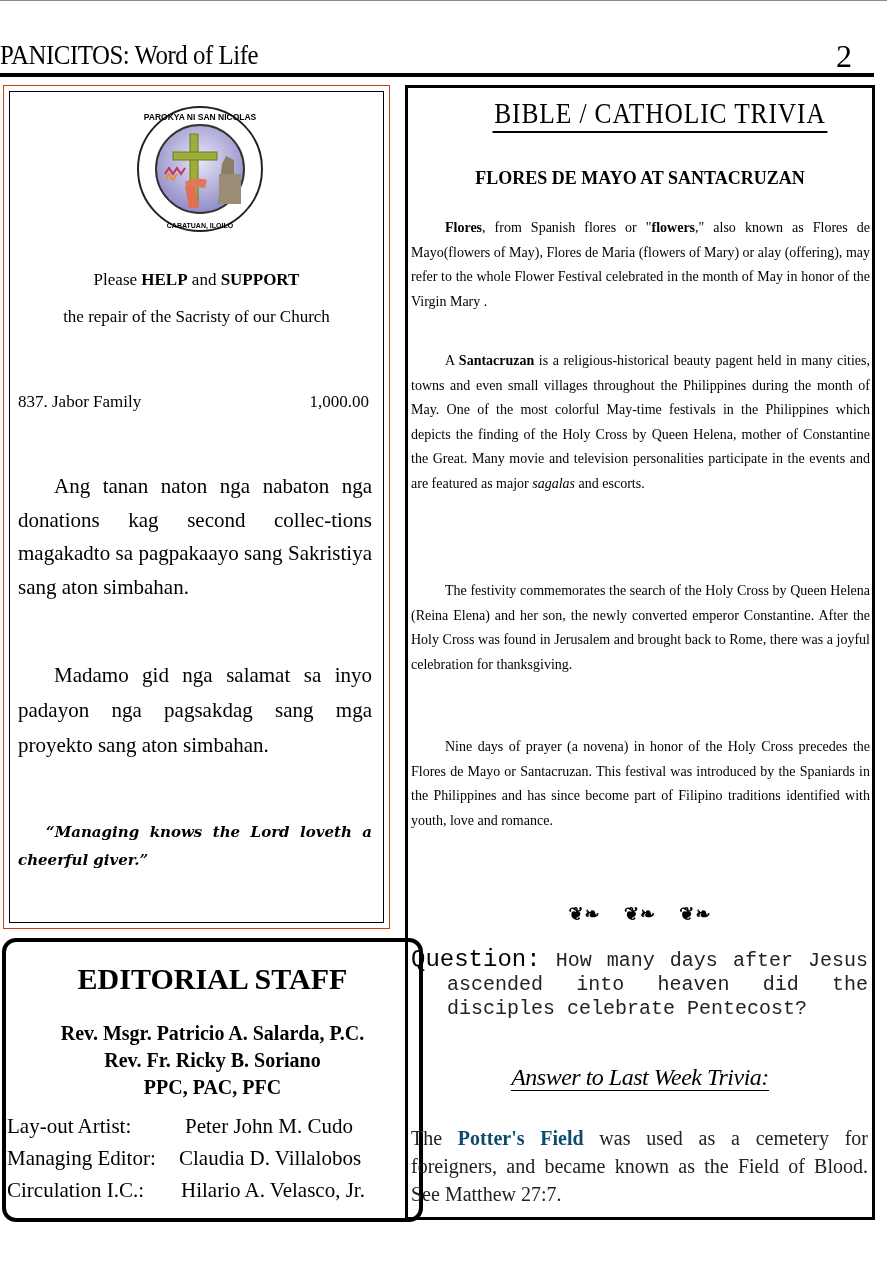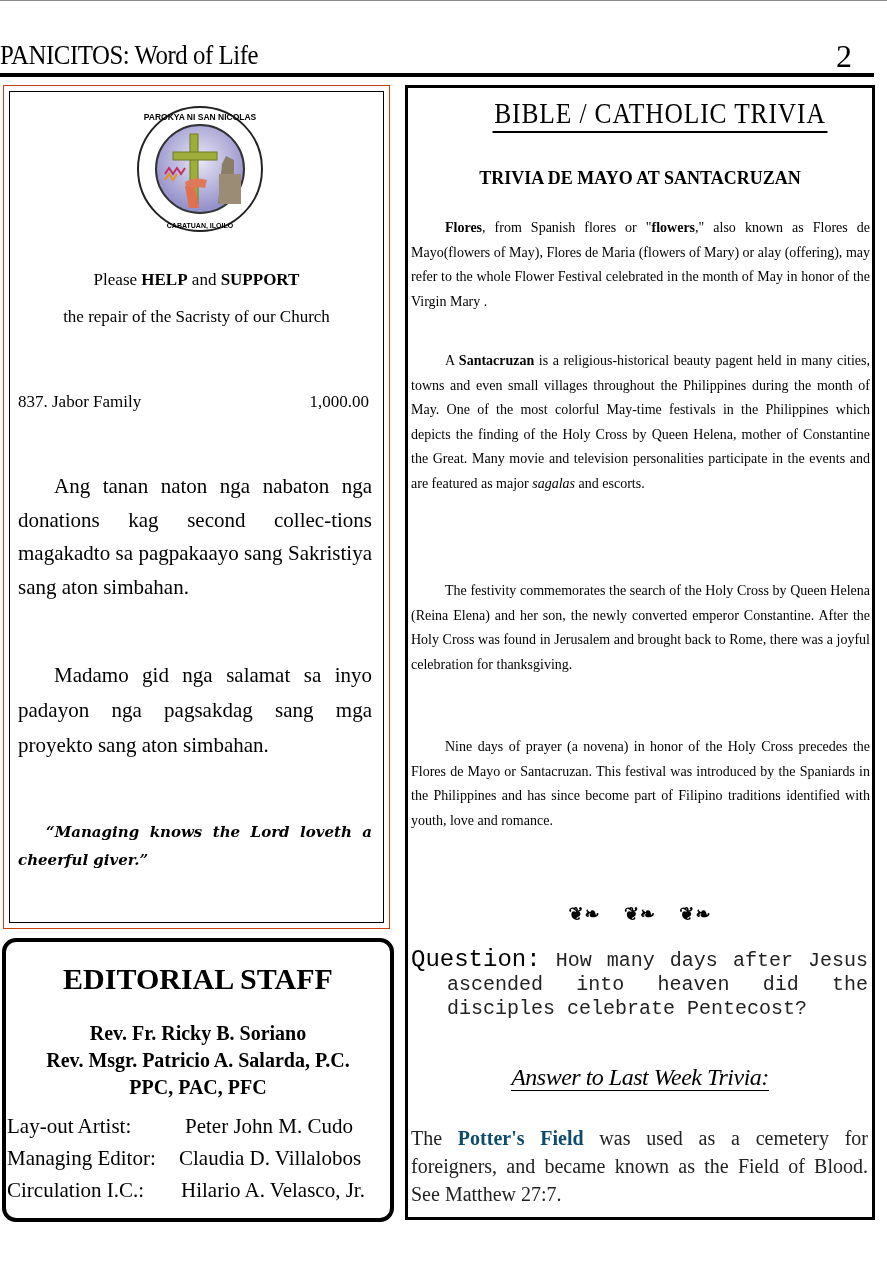--- a/index.html
+++ b/index.html
@@ -19,21 +19,21 @@
   .help { position: absolute; left: 0; right: 0; top: 178px; text-align: center; font-family: "Liberation Serif", serif; font-size: 17px; }
   .repair { position: absolute; left: 0; right: 0; top: 215px; text-align: center; font-family: "Liberation Serif", serif; font-size: 17px; }
   .donor { position: absolute; left: 8px; right: 14px; top: 300px; font-family: "Liberation Serif", serif; font-size: 17px; }
   .donor .amt { position: absolute; right: 0; top: 0; }
   .para { position: absolute; left: 8px; right: 11px; font-family: "Liberation Serif", serif; font-size: 21px; line-height: 33.5px; text-align: justify; text-indent: 36px; }
   .p1 { top: 378px; }
   .p2 { top: 566px; line-height: 35px; }
   .quote { position: absolute; left: 8px; right: 11px; top: 726px; font-family: "DejaVu Serif", serif; font-style: italic; font-weight: bold; font-size: 15px; line-height: 28px; text-align: justify; text-indent: 28px; }
 
   
-  .editorial { position: absolute; left: 2px; top: 938px; width: 384px; height: 276px; border: 4px solid #000; border-radius: 14px; }
+  .editorial { position: absolute; left: 2px; top: 938px; width: 384px; height: 276px; border: 4px solid #000; border-radius: 14px; padding-left: 29px; }
   .editorial .ed-title { position: absolute; left: 0; right: 0; top: 20px; text-align: center; font-family: "Liberation Serif", serif; font-weight: bold; font-size: 30px; }
   .editorial .ed-names { position: absolute; left: 0; right: 0; top: 78px; text-align: center; font-family: "Liberation Serif", serif; font-weight: bold; font-size: 20px; line-height: 27px; }
   .staff { position: absolute; left: 1px; right: 0; font-family: "Liberation Serif", serif; font-size: 21px; }
   .staff .role { position: absolute; left: 0; top: 0; white-space: nowrap; }
   .staff .person { position: absolute; top: 0; white-space: nowrap; }
   .s1 { top: 172px; } .s1 .person { left: 178px; }
   .s2 { top: 204px; } .s2 .person { left: 172px; }
   .s3 { top: 236px; } .s3 .person { left: 174px; }
 
   
@@ -100,41 +100,41 @@
 
     <div class="para p1">Ang tanan naton nga nabaton nga donations kag second collec-tions magakadto sa pagpakaayo sang Sakristiya sang aton simbahan.</div>
     <div class="para p2">Madamo gid nga salamat sa inyo padayon nga pagsakdag sang mga proyekto sang aton simbahan.</div>
     <div class="quote">“Managing knows the Lord loveth a cheerful giver.”</div>
   </div>
 </div>
 
 <div class="editorial">
   <div class="ed-title">EDITORIAL STAFF</div>
   <div class="ed-names">
+    <div>Rev. Msgr. Patricio A. Salarda, P.C.</div>
     <div>Rev. Fr. Ricky B. Soriano</div>
-    <div>Rev. Msgr. Patricio A. Salarda, P.C.</div>
     <div>PPC, PAC, PFC</div>
   </div>
   <div class="staff s1">
     <span class="role">Lay-out Artist:</span>
     <span class="person">Peter John M. Cudo</span>
   </div>
   <div class="staff s2">
     <span class="role">Managing Editor:</span>
     <span class="person">Claudia D. Villalobos</span>
   </div>
   <div class="staff s3">
     <span class="role">Circulation I.C.:</span>
     <span class="person">Hilario A. Velasco, Jr.</span>
   </div>
 </div>
 
 <div class="trivia">
   <div class="t-head"><span>BIBLE / CATHOLIC TRIVIA</span></div>
-  <div class="t-sub">TRIVIA DE MAYO AT SANTACRUZAN</div>
+  <div class="t-sub">FLORES DE MAYO AT SANTACRUZAN</div>
 
   <div class="tp tp1"><b>Flores</b><span>, from Spanish flores or "</span><b>flowers</b><span>," also known as Flores de Mayo(flowers of May), Flores de Maria (flowers of Mary) or alay (offering), may refer to the whole Flower Festival celebrated in the month of May in honor of the Virgin Mary .</span></div>
 
   <div class="tp tp2"><span>A </span><b>Santacruzan</b><span> is a religious-historical beauty pagent held in many cities, towns and even small villages throughout the Philippines during the month of May. One of the most colorful May-time festivals in the Philippines which depicts the finding of the Holy Cross by Queen Helena, mother of Constantine the Great. Many movie and television personalities participate in the events and are featured as major </span><i>sagalas</i><span> and escorts.</span></div>
 
   <div class="tp tp3">The festivity commemorates the search of the Holy Cross by Queen Helena (Reina Elena) and her son, the newly converted emperor Constantine. After the Holy Cross was found in Jerusalem and brought back to Rome, there was a joyful celebration for thanksgiving.</div>
   <div class="tp tp4">Nine days of prayer (a novena) in honor of the Holy Cross precedes the Flores de Mayo or Santacruzan. This festival was introduced by the Spaniards in the Philippines and has since become part of Filipino traditions identified with youth, love and romance.</div>
 
   <div class="ornament">❦❧ ❦❧ ❦❧</div>
 

